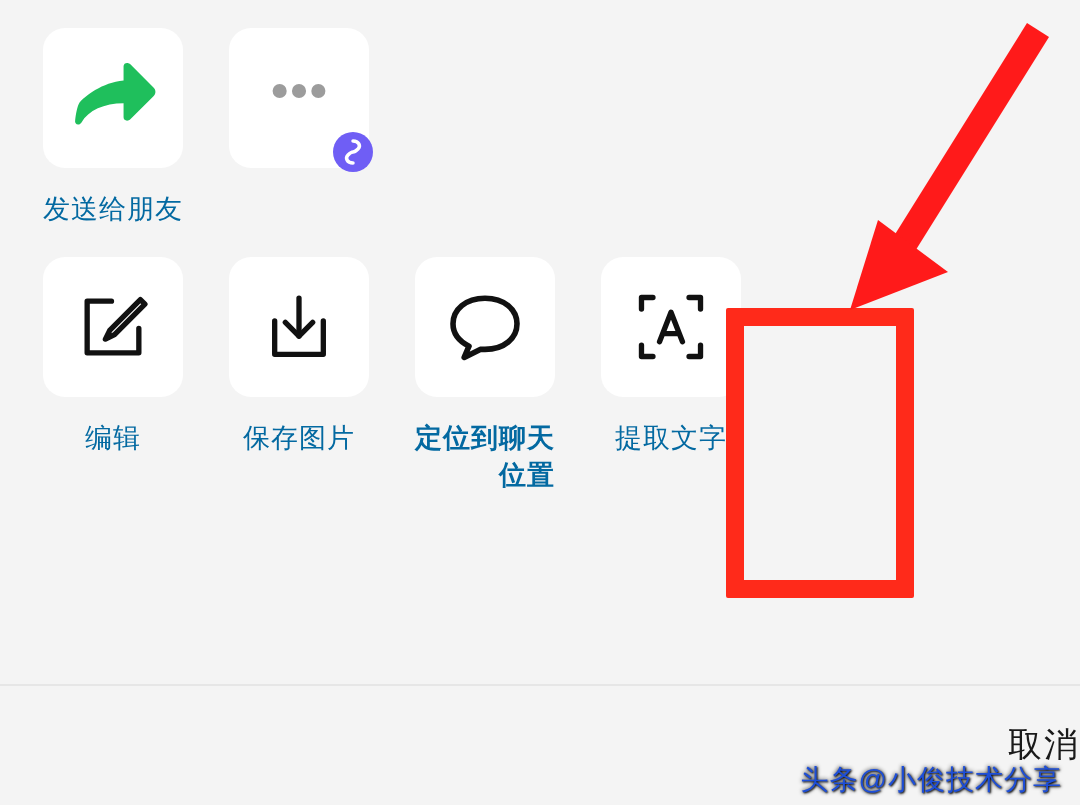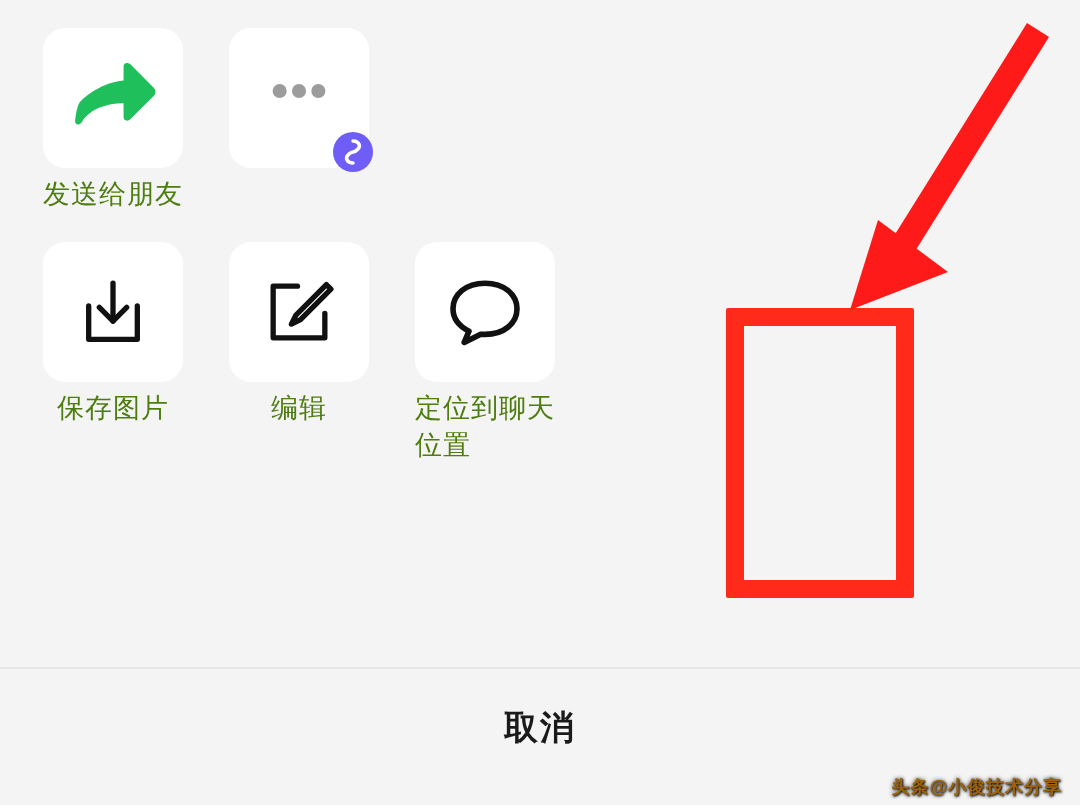--- a/index.html
+++ b/index.html
@@ -39,53 +39,52 @@
   .tile {
     width: 140px;
     height: 140px;
     background: #ffffff;
     border-radius: 22px;
     display: flex;
     align-items: center;
     justify-content: center;
   }
   .label {
-    margin-top: 8px;
+    margin-top: 23px;
     font-size: 27px;
-    color: #4d7c0f;
-    text-align: left;
+    color: #0369a1;
+    text-align: right;
     line-height: 1.35;
     letter-spacing: 1px;
   }
   .divider {
     height: 2px;
     background: #e6e6e6;
     width: 100%;
   }
   .cancel {
-    height: 136px;
+    height: 119px;
     display: flex;
     align-items: start;
-    justify-content: center;
+    justify-content: flex-end;
     background: #f4f4f4;
     padding-top: 36px;
-    font-weight: bold;
   }
   .cancel-text {
     font-size: 34px;
     color: #1a1a1a;
     letter-spacing: 2px;
   }
   .watermark {
     position: absolute;
     right: 18px;
     bottom: 6px;
-    font-size: 18px;
-    font-weight: 700;
-    color: #a16207;
+    font-size: 28px;
+    font-weight: 400;
+    color: #1d4ed8;
     text-shadow: 0 0 4px rgba(0,0,0,.9), 1px 1px 2px rgba(0,0,0,.9);
     letter-spacing: 1px;
   }
   .highlight-box {
     position: absolute;
     border: 18px solid #ff2a1a;
     width: 188px;
     height: 290px;
     left: 726px;
     top: 308px;
@@ -133,49 +132,61 @@
         </div>
       </div>
 
     </div>
 
     <div class="row">
 
       <div class="cell">
         <div class="tile">
           <svg width="76" height="76" viewBox="0 0 100 100" stroke="#111" stroke-width="7" fill="none" stroke-linecap="round" stroke-linejoin="round">
+            <path d="M48 16 L16 16 L16 84 L84 84 L84 52"></path>
+            <path d="M86 14 L46 54 L40 66 L52 60 L92 20 Z"></path>
+          </svg>
+        </div>
+        <div class="label">编辑</div>
+      </div>
+
+      <div class="cell">
+        <div class="tile">
+          <svg width="76" height="76" viewBox="0 0 100 100" stroke="#111" stroke-width="7" fill="none" stroke-linecap="round" stroke-linejoin="round">
             <path d="M18 42 L18 86 L82 86 L82 42"></path>
             <line x1="50" y1="12" x2="50" y2="62"></line>
             <polyline points="32,44 50,62 68,44"></polyline>
           </svg>
         </div>
         <div class="label">保存图片</div>
       </div>
 
       <div class="cell">
         <div class="tile">
-          <svg width="76" height="76" viewBox="0 0 100 100" stroke="#111" stroke-width="7" fill="none" stroke-linecap="round" stroke-linejoin="round">
-            <path d="M48 16 L16 16 L16 84 L84 84 L84 52"></path>
-            <path d="M86 14 L46 54 L40 66 L52 60 L92 20 Z"></path>
-          </svg>
-        </div>
-        <div class="label">编辑</div>
-      </div>
-
-      <div class="cell">
-        <div class="tile">
           <svg width="80" height="80" viewBox="0 0 100 100" stroke="#111" stroke-width="7" fill="none" stroke-linecap="round" stroke-linejoin="round">
             <path d="M50 14 C 26 14, 10 28, 10 46 C 10 58, 18 68, 30 74 L24 88 L44 78 C 46 78, 48 78, 50 78 C 74 78, 90 64, 90 46 C 90 28, 74 14, 50 14 Z"></path>
           </svg>
         </div>
-        <div class="label" style="white-space:pre;">定位到聊天
+        <div class="label" style="white-space:pre;font-weight:bold;">定位到聊天
 位置</div>
       </div>
 
 
+      <div class="cell">
+        <div class="tile">
+          <svg width="82" height="82" viewBox="0 0 100 100" stroke="#111" stroke-width="6.5" fill="none" stroke-linecap="round" stroke-linejoin="round">
+            <path d="M14 28 L14 14 L28 14"></path>
+            <path d="M72 14 L86 14 L86 28"></path>
+            <path d="M86 72 L86 86 L72 86"></path>
+            <path d="M28 86 L14 86 L14 72"></path>
+            <path d="M36 68 L50 32 L64 68 M40 58 L60 58"></path>
+          </svg>
+        </div>
+        <div class="label">提取文字</div>
+      </div>
 
     </div>
 
   </div>
 
   <div class="divider"></div>
 
   <div class="cancel">
     <span class="cancel-text">取消</span>
   </div>

